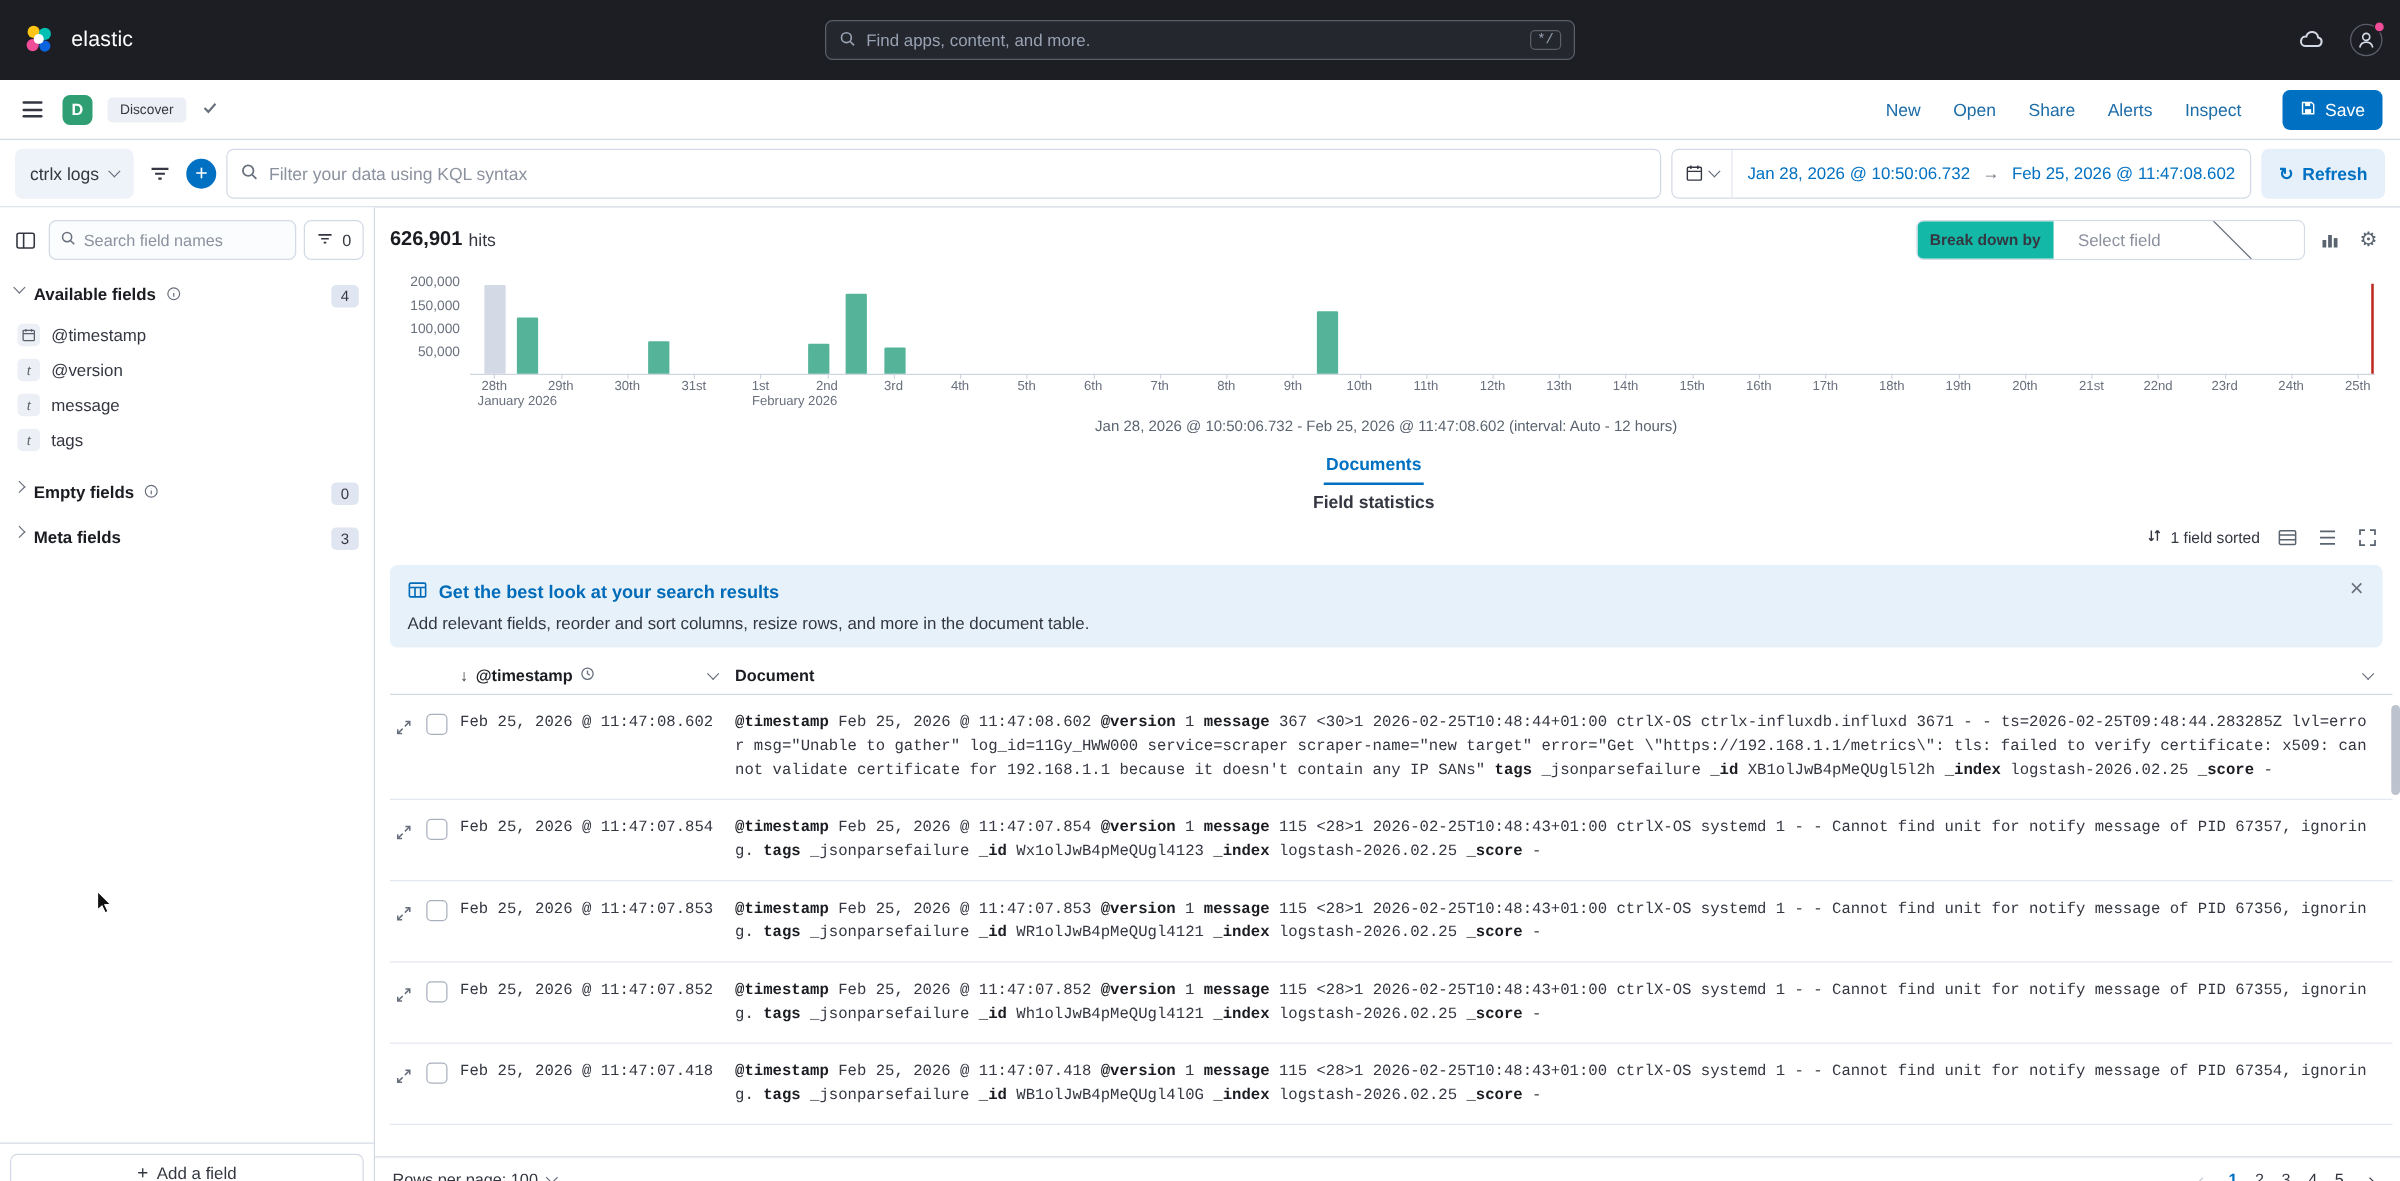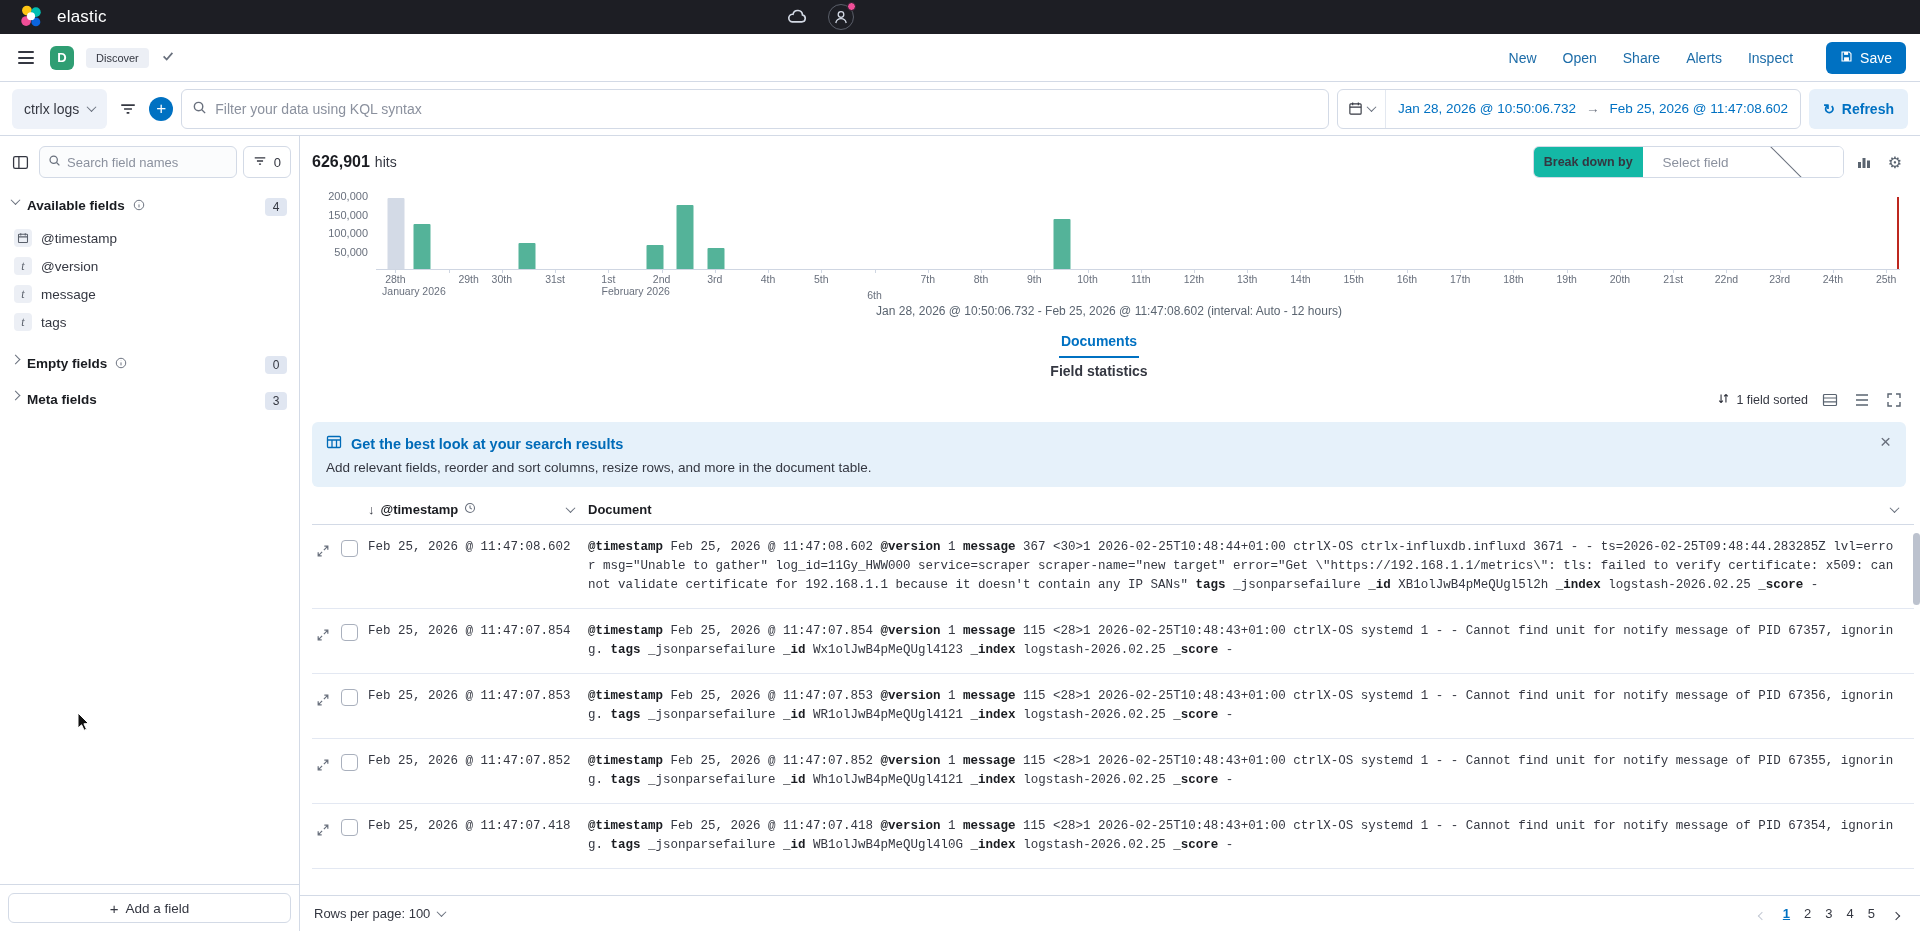--- a/index.html
+++ b/index.html
@@ -2,21 +2,21 @@
 <html><head>
 <meta charset="utf-8">
 <style>
   * { margin:0; padding:0; box-sizing:border-box; }
   html,body { width:1920px; height:945px; overflow:hidden; }
   body { font-family:"Liberation Sans", sans-serif; font-size:14px; color:#343741; background:#fff; position:relative; }
   button { font-family:inherit; background:none; border:none; cursor:pointer; color:inherit; font-size:inherit; }
   input { font-family:inherit; }
 
   
-  .topbar { height:34px; background:#1d1e24; display:flex; align-items:center; padding:0 14px; }
+  .topbar { height:64px; background:#1d1e24; display:flex; align-items:center; padding:0 14px; }
   .topbar-left { display:flex; align-items:center; gap:9px; width:420px; }
   .brand-text { color:#fff; font-size:17px; letter-spacing:.2px; }
   .topbar-center { flex:1; display:flex; justify-content:center; }
   .gsearch { width:600px; height:32px; background:#25272e; border:1px solid #5a5e69; border-radius:6px; display:flex; align-items:center; padding:0 10px; gap:8px; color:#98a2b3; }
   .gsearch input { flex:1; background:transparent; border:none; outline:none; color:#d4dae5; font-size:13.5px; }
   .gsearch input::placeholder { color:#98a2b3; }
   .kbd { border:1px solid #5a5e69; border-radius:4px; font-size:11px; padding:1px 5px; color:#98a2b3; font-family:"Liberation Mono", monospace; }
   .topbar-right { width:420px; display:flex; justify-content:flex-end; align-items:center; gap:16px; }
   .avatar-wrap { position:relative; width:26px; height:26px; }
   .avatar { width:26px; height:26px; border-radius:50%; border:1px solid #5a5e69; display:flex; align-items:center; justify-content:center; }
@@ -148,20 +148,32 @@
     <span class="iconbtn">
       <svg width="26" height="26" viewBox="0 0 32 32">
         <circle cx="11" cy="8" r="6" fill="#fec514"></circle>
           <circle cx="22" cy="10" r="6" fill="#00bfb3"></circle>
         <circle cx="10" cy="21" r="6" fill="#f04e98"></circle>
           <circle cx="22" cy="22" r="5.5" fill="#0b64dd"></circle>
         <circle cx="16" cy="15" r="5" fill="#fff"></circle>
       </svg>
     </span>
     <span class="brand-text">elastic</span>
+  </div>
+  <div class="topbar-center">
+    <div class="gsearch">
+      <span>
+        <svg width="14" height="14" viewBox="0 0 16 16" fill="none" stroke="#98a2b3" stroke-width="1.5">
+            <circle cx="7" cy="7" r="4.5"></circle>
+            <path d="m10.5 10.5 3.5 3.5"></path>
+          </svg>
+      </span>
+      <input placeholder="Find apps, content, and more." style="">
+      <span class="kbd">*/</span>
+    </div>
   </div>
   <div class="topbar-right">
     <span class="iconbtn">
       <svg width="22" height="22" viewBox="0 0 16 16" fill="none" stroke="#d4dae5" stroke-width="1.2">
           <path d="M4.5 11.5h7a2.5 2.5 0 0 0 .5-4.95 3.5 3.5 0 0 0-6.9-.55A2.75 2.75 0 0 0 4.5 11.5z"></path>
         </svg>
     </span>
     <span class="avatar-wrap">
       <span class="avatar">
         <svg width="16" height="16" viewBox="0 0 16 16" fill="none" stroke="#d4dae5" stroke-width="1.3">
@@ -399,29 +411,29 @@
             <div class="tickmark" style="left: 78.1292%;"></div>
             <div class="tickmark" style="left: 81.6228%;"></div>
             <div class="tickmark" style="left: 85.1164%;"></div>
             <div class="tickmark" style="left: 88.61%;"></div>
             <div class="tickmark" style="left: 92.1036%;"></div>
             <div class="tickmark" style="left: 95.5972%;"></div>
             <div class="tickmark" style="left: 99.0908%;"></div>
           </div>
         <div class="xlabels">
             <div class="xtick" style="left: 1.27%;">28th</div>
-            <div class="xtick" style="left: 4.7636%; margin-left: 20px;">29th</div>
+            <div class="xtick" style="left: 4.7636%;">29th</div>
             <div class="xtick" style="left: 8.2572%;">30th</div>
             <div class="xtick" style="left: 11.7508%;">31st</div>
             <div class="xtick" style="left: 15.2444%;">1st</div>
             <div class="xtick" style="left: 18.738%;">2nd</div>
             <div class="xtick" style="left: 22.2316%;">3rd</div>
             <div class="xtick" style="left: 25.7252%;">4th</div>
             <div class="xtick" style="left: 29.2188%;">5th</div>
-            <div class="xtick" style="left: 32.7124%; margin-top: 16px;">6th</div>
+            <div class="xtick" style="left: 32.7124%;">6th</div>
             <div class="xtick" style="left: 36.206%;">7th</div>
             <div class="xtick" style="left: 39.6996%;">8th</div>
             <div class="xtick" style="left: 43.1932%;">9th</div>
             <div class="xtick" style="left: 46.6868%;">10th</div>
             <div class="xtick" style="left: 50.1804%;">11th</div>
             <div class="xtick" style="left: 53.674%;">12th</div>
             <div class="xtick" style="left: 57.1676%;">13th</div>
             <div class="xtick" style="left: 60.6612%;">14th</div>
             <div class="xtick" style="left: 64.1548%;">15th</div>
             <div class="xtick" style="left: 67.6484%;">16th</div>

